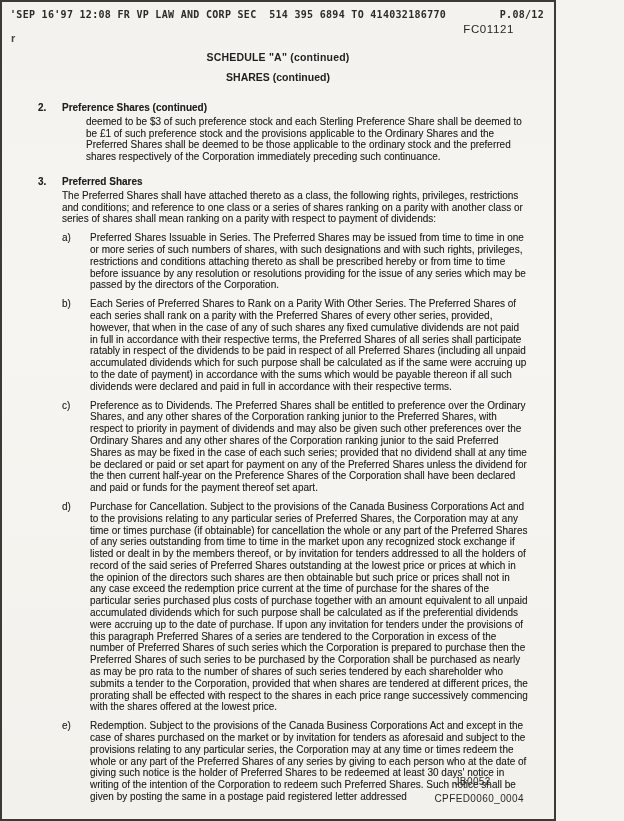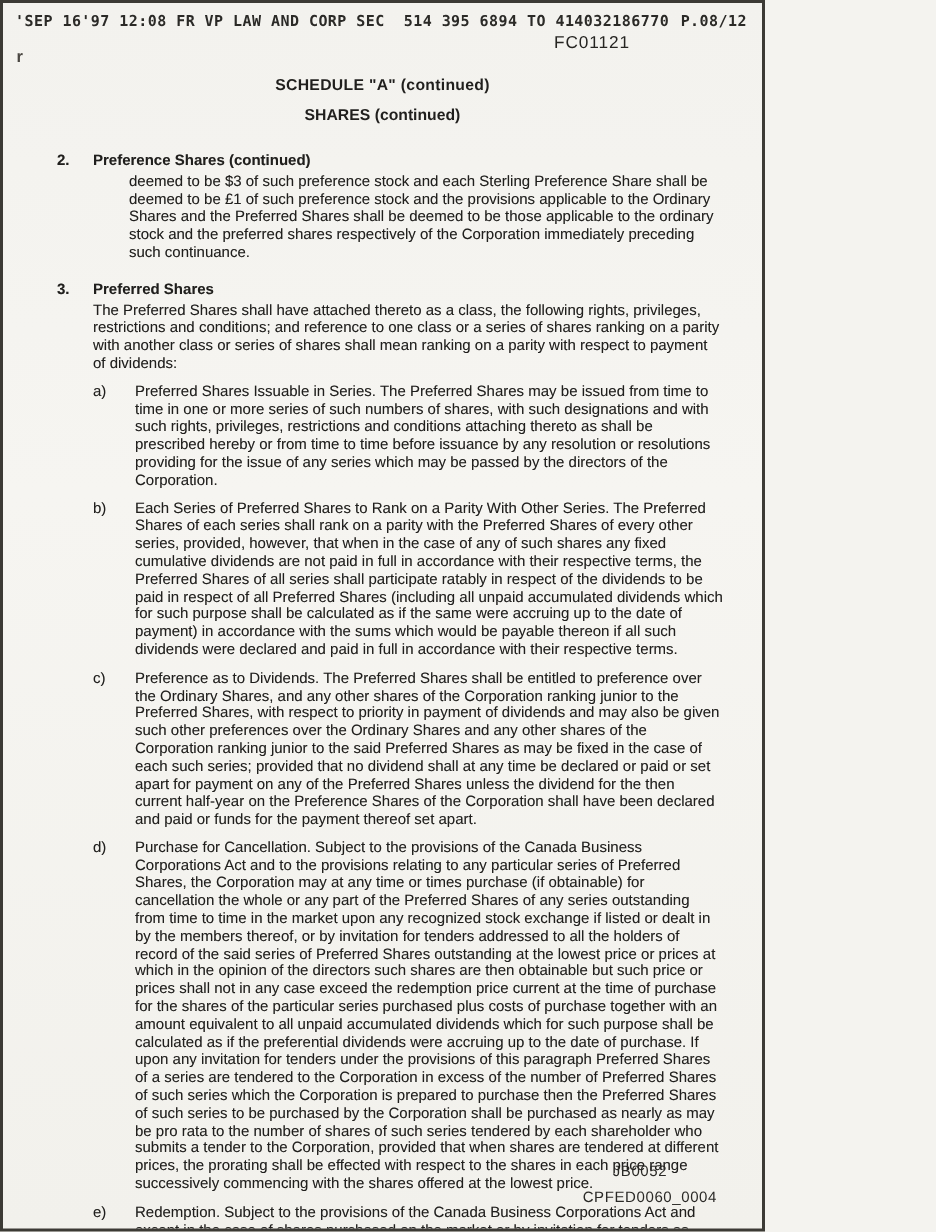--- a/index.html
+++ b/index.html
@@ -4,39 +4,39 @@
 <style>
   html, body { margin: 0; padding: 0; }
   body {
     width: 624px; height: 821px;
     background: #f4f3ef;
     font-family: "Liberation Sans", sans-serif;
     color: #201f1d;
   }
   .page {
     position: relative;
-    width: 510px; height: 821px;
+    width: 556px; height: 821px;
     box-sizing: border-box;
     background: linear-gradient(180deg, #f3f2ee 0%, #f6f5f1 40%, #f2f1ec 100%);
     border: 2px solid #3c3a35;
     overflow: hidden;
   }
   .fax-row {
     display: flex; justify-content: space-between;
     font-family: "DejaVu Sans Mono", monospace;
     font-size: 10px; font-weight: bold; letter-spacing: 0.3px;
     padding: 7px 10px 0 8px; color: #2b2a27;
     white-space: pre;
   }
   .stray {
     position: absolute; left: 9px; top: 30px;
     font-size: 11px; font-weight: bold; color: #4a4742;
   }
   .doc-code {
-    text-align: right; padding-right: 88px;
+    text-align: right; padding-right: 40px;
     font-size: 11.5px; letter-spacing: 0.6px; margin-top: 3px;
     color: #262522;
   }
   .title {
     text-align: center; font-weight: bold; font-size: 10.5px;
     margin-top: 16px; letter-spacing: 0.2px;
   }
   .subtitle {
     text-align: center; font-weight: bold; font-size: 10.5px;
     margin-top: 8px;

